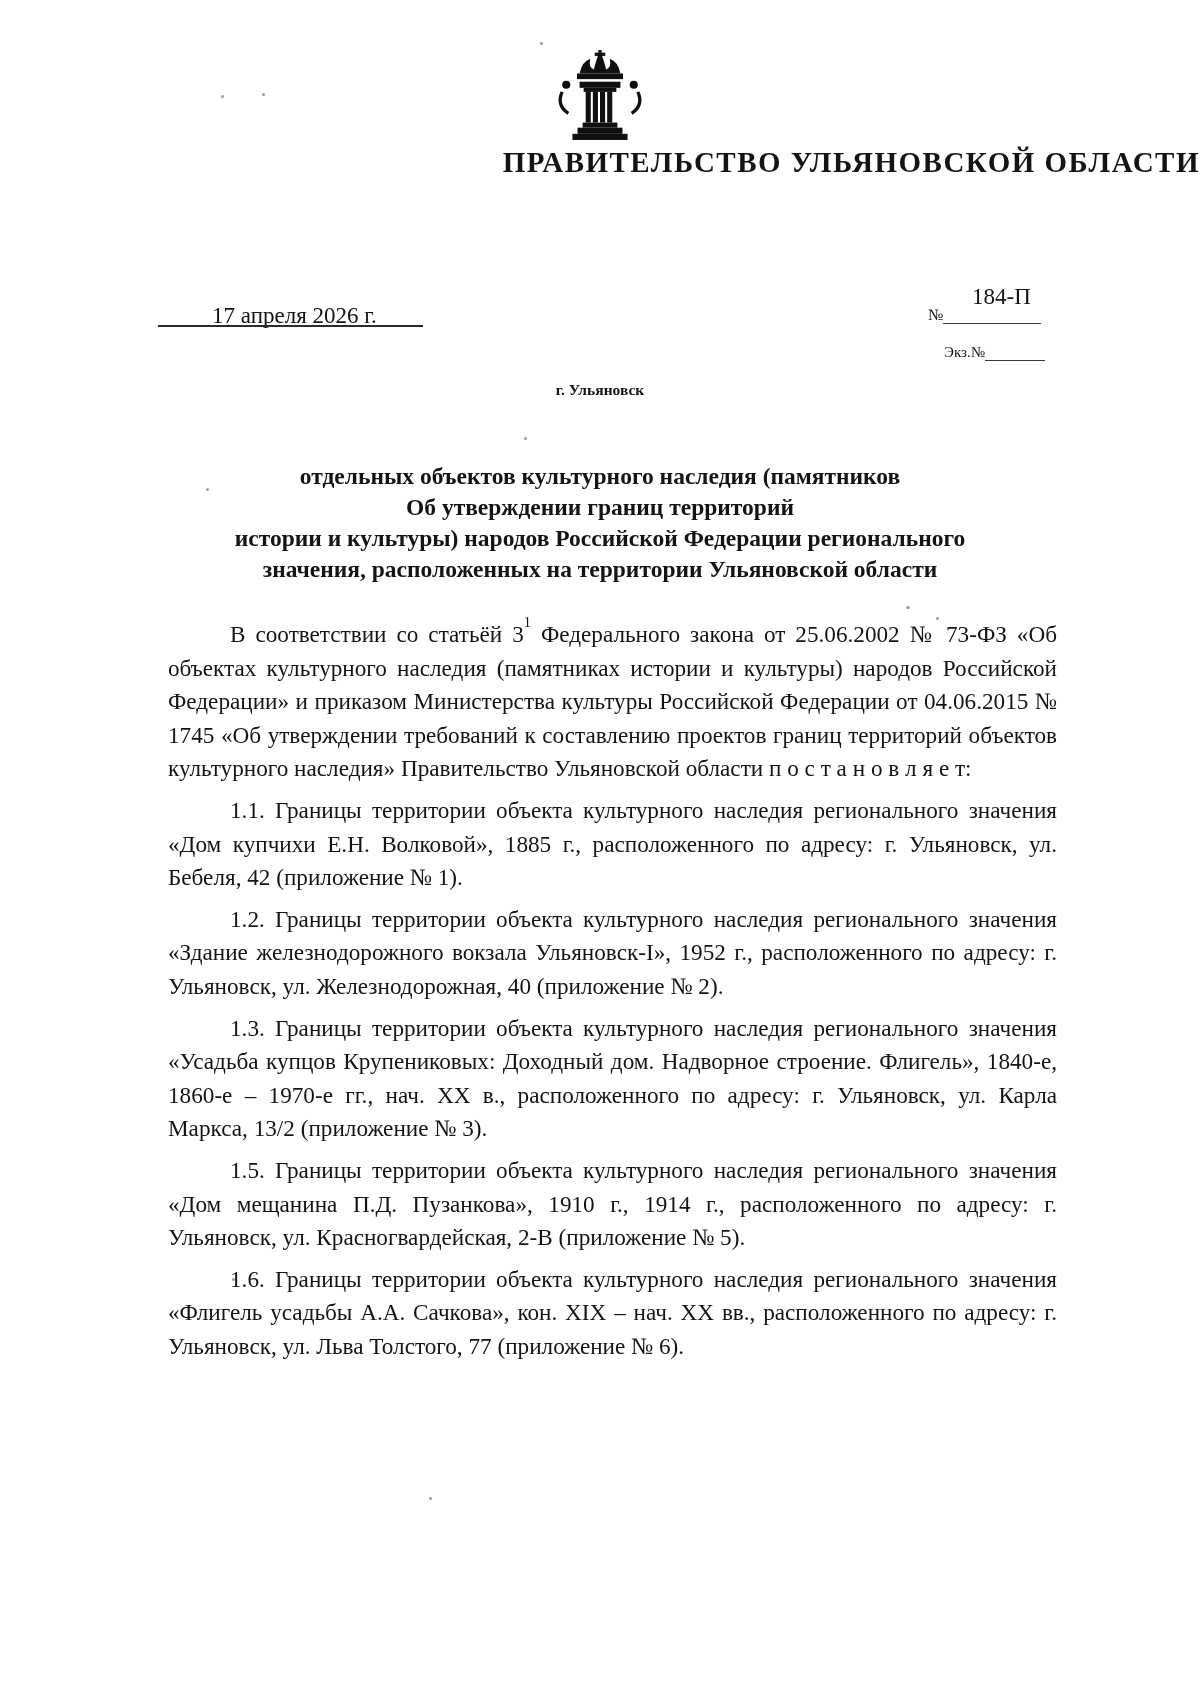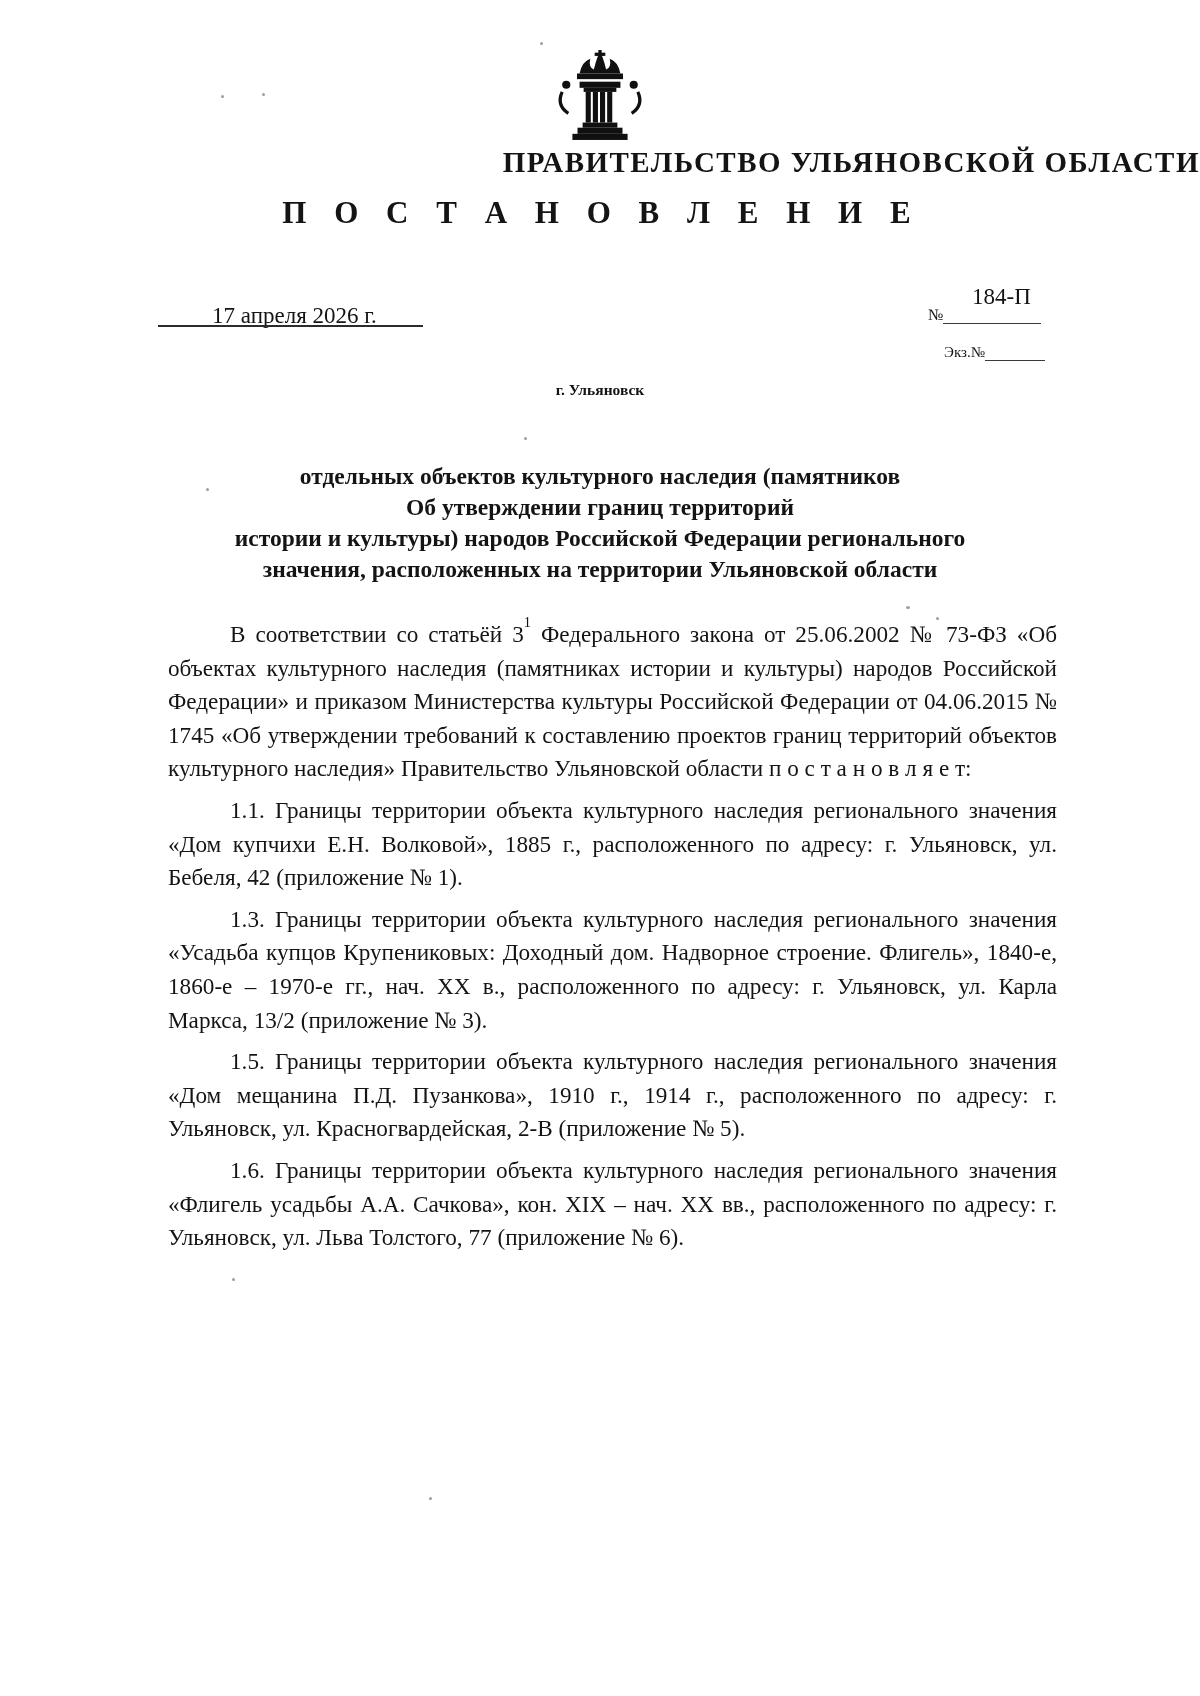--- a/index.html
+++ b/index.html
@@ -118,41 +118,41 @@
       <rect x="23" y="82" width="54" height="6"></rect>
 
       <circle cx="17" cy="34" r="4"></circle>
       <circle cx="83" cy="34" r="4"></circle>
       <path d="M13 41 q-6 13 6 21" stroke="#101010" stroke-width="3.2" fill="none"></path>
       <path d="M87 41 q6 13 -6 21" stroke="#101010" stroke-width="3.2" fill="none"></path>
     </svg>
   </div>
 
   <div class="org-name">ПРАВИТЕЛЬСТВО УЛЬЯНОВСКОЙ ОБЛАСТИ</div>
-  <div class="doc-type">П О С Т А Н О В Л Е Н И Е</div>
 
   <div class="doc-date">17 апреля 2026 г.</div>
   <div class="date-underline"></div>
 
   <div class="doc-number">184-П</div>
   <div class="number-row"><span>№</span><span class="uline w-num"></span></div>
   <div class="copy-row"><span>Экз.№</span><span class="uline w-copy"></span></div>
 
   <div class="city">г. Ульяновск</div>
 
   <div class="doc-title">
     <div>отдельных объектов культурного наследия (памятников</div>
     <div>Об утверждении границ территорий</div>
     <div>истории и культуры) народов Российской Федерации регионального</div>
     <div>значения, расположенных на территории Ульяновской области</div>
   </div>
 
   <div class="doc-body">
     <p class="para"><span>В соответствии со статьёй 3</span><sup>1</sup><span> Федерального закона от 25.06.2002 № 73-ФЗ «Об объектах культурного наследия (памятниках истории и культуры) народов Российской Федерации» и приказом Министерства культуры Российской Федерации от 04.06.2015 № 1745 «Об утверждении требований к составлению проектов границ территорий объектов культурного наследия» Правительство Ульяновской области п о с т а н о в л я е т:</span></p>
     <p class="para">1.1. Границы территории объекта культурного наследия регионального значения «Дом купчихи Е.Н. Волковой», 1885 г., расположенного по адресу: г. Ульяновск, ул. Бебеля, 42 (приложение № 1).</p>
+    <p class="para">1.2. Границы территории объекта культурного наследия регионального значения «Здание железнодорожного вокзала Ульяновск-I», 1952 г., расположенного по адресу: г. Ульяновск, ул. Железнодорожная, 40 (приложение № 2).</p>
     <p class="para">1.3. Границы территории объекта культурного наследия регионального значения «Усадьба купцов Крупениковых: Доходный дом. Надворное строение. Флигель», 1840-е, 1860-е – 1970-е гг., нач. XX в., расположенного по адресу: г. Ульяновск, ул. Карла Маркса, 13/2 (приложение № 3).</p>
     <p class="para">1.5. Границы территории объекта культурного наследия регионального значения «Дом мещанина П.Д. Пузанкова», 1910 г., 1914 г., расположенного по адресу: г. Ульяновск, ул. Красногвардейская, 2-В (приложение № 5).</p>
     <p class="para">1.6. Границы территории объекта культурного наследия регионального значения «Флигель усадьбы А.А. Сачкова», кон. XIX – нач. XX вв., расположенного по адресу: г. Ульяновск, ул. Льва Толстого, 77 (приложение № 6).</p>
   </div>
 
   <div class="speck s1"></div>
   <div class="speck s2"></div>
   <div class="speck s3"></div>
   <div class="speck s4"></div>
   <div class="speck s5"></div>

